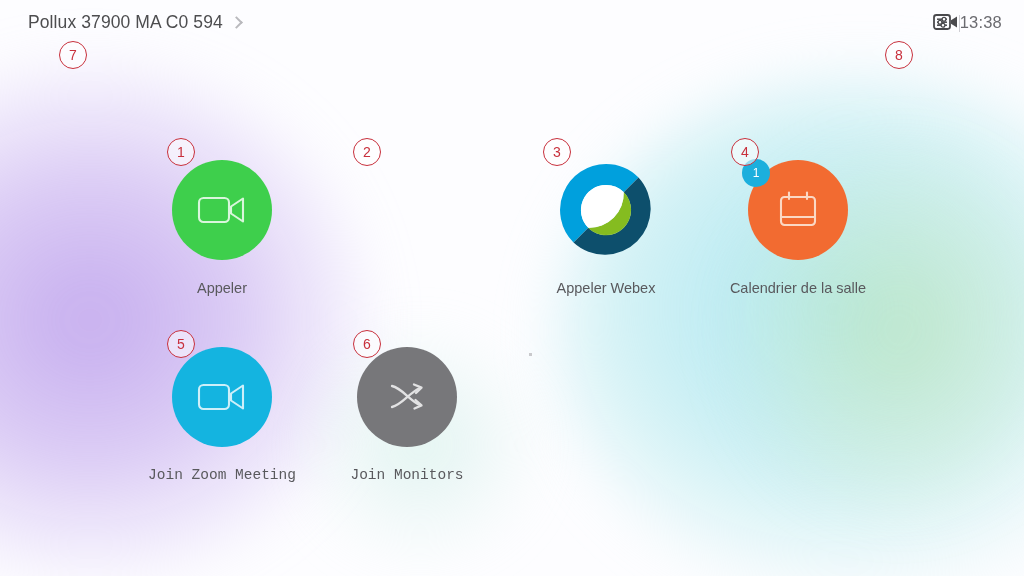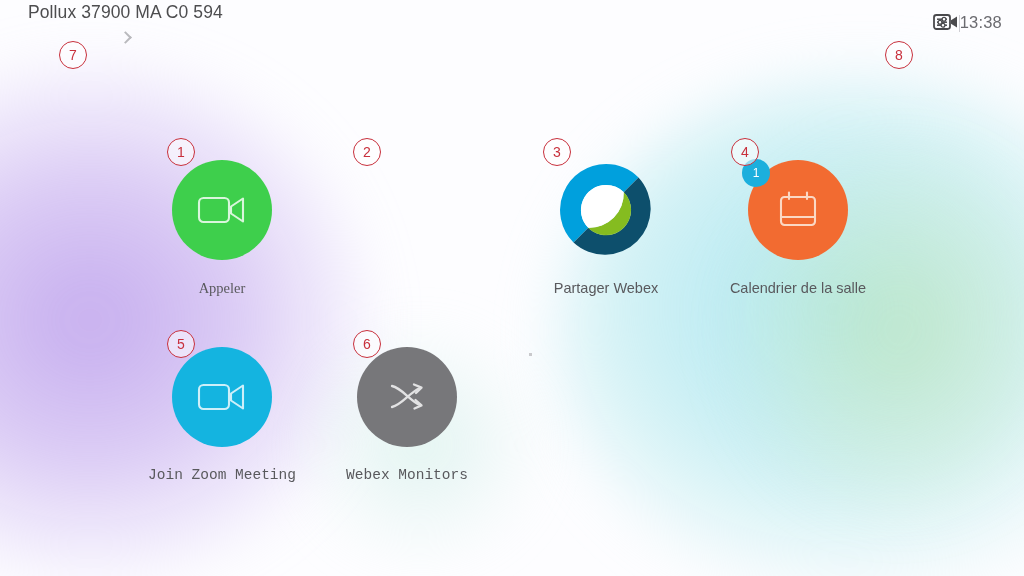--- a/index.html
+++ b/index.html
@@ -82,21 +82,20 @@
     display: flex;
     align-items: center;
     justify-content: space-between;
     padding: 0 22px 0 28px;
     z-index: 20;
   }
   .sb-left {
     display: flex;
     align-items: center;
     gap: 9px;
-    flex-direction: column;
   }
   .room-name {
     font-size: 17.5px;
     color: #4d4d4f;
     letter-spacing: 0.1px;
     white-space: nowrap;
   }
   .chev {
     display: inline-block;
     width: 9px; height: 9px;
@@ -232,21 +231,21 @@
       </span>
       <span class="sb-divider"></span>
       <span class="clock">13:38</span>
     </div>
   </div>
 
   <div class="grid">
 
     <div class="row">
 
-      <div class="cell" style="left:126px;font-family:Liberation Serif, serif;">
+      <div class="cell" style="left:126px;">
         <div class="circle" style="background:#3ecf4c;">
           <svg width="50" height="36" viewBox="0 0 50 36" fill="none">
             <rect x="2" y="6" width="30" height="24" rx="4.5" stroke="#d9f6dc" stroke-width="2.1"></rect>
             <path d="M34 14.5 L46 6.5 V29.5 L34 21.5 Z" stroke="#d9f6dc" stroke-width="2.1" stroke-linejoin="round"></path>
           </svg>
         </div>
         <div class="btn-label">Appeler</div>
       </div>
 
 
@@ -258,21 +257,21 @@
             <path d="M50 4 a46 46 0 0 1 32.5 13.5 l-14.8 14.8 A25 25 0 0 0 50 25 Z" fill="#00a0dd"></path>
 
             <path d="M82.5 17.5 a46 46 0 0 1 -65 65 l14.8 -14.8 a25 25 0 0 0 35.4 -35.4 Z" fill="#0d4f6c"></path>
 
             <path d="M75 50 a25 25 0 0 1 -43 17.7 A25 25 0 0 0 67.7 32 A24.9 24.9 0 0 1 75 50 Z" fill="#85bc20"></path>
             <path d="M32 67.7 A25 25 0 0 0 67.7 32 a34 34 0 0 1 -35.7 35.7 Z" fill="#85bc20"></path>
 
             <path d="M50 25 a25 25 0 0 0 -17.7 42.7 A34.5 34.5 0 0 0 67.7 32 A24.9 24.9 0 0 0 50 25 Z" fill="#ffffff"></path>
           </svg>
         </div>
-        <div class="btn-label">Partager Webex</div>
+        <div class="btn-label">Appeler Webex</div>
       </div>
 
       <div class="cell" style="left:702px;">
         <div class="circle" style="background:#f26b31;">
           <svg width="44" height="44" viewBox="0 0 44 44" fill="none">
             <rect x="5" y="9" width="34" height="28" rx="3.5" stroke="#fbd8c4" stroke-width="2.1"></rect>
             <line x1="5" y1="29" x2="39" y2="29" stroke="#fbd8c4" stroke-width="2.1"></line>
             <line x1="13" y1="4.5" x2="13" y2="11" stroke="#fbd8c4" stroke-width="2.1" stroke-linecap="round"></line>
             <line x1="31" y1="4.5" x2="31" y2="11" stroke="#fbd8c4" stroke-width="2.1" stroke-linecap="round"></line>
           </svg>
@@ -296,21 +295,21 @@
 
       <div class="cell" style="left:311px;">
         <div class="circle" style="background:#77777a;">
           <svg width="46" height="44" viewBox="0 0 46 44" fill="none">
             <path d="M8 11 C18 13 26 26 36 30" stroke="#e2e2e3" stroke-width="2.3" stroke-linecap="round"></path>
             <path d="M8 32 C18 30 26 17 36 13" stroke="#e2e2e3" stroke-width="2.3" stroke-linecap="round"></path>
             <path d="M30 9.5 L37.5 12.6 L32 18" stroke="#e2e2e3" stroke-width="2.3" stroke-linecap="round" stroke-linejoin="round" fill="none"></path>
             <path d="M31.5 25 L37.5 30.4 L30.5 33.5" stroke="#e2e2e3" stroke-width="2.3" stroke-linecap="round" stroke-linejoin="round" fill="none"></path>
           </svg>
         </div>
-        <div class="btn-label">Webex Monitors</div>
+        <div class="btn-label">Join Monitors</div>
       </div>
     </div>
   </div>
 
   <div class="marker" style="left:167px;  top:138px;">1</div>
   <div class="marker" style="left:353px;  top:138px;">2</div>
   <div class="marker" style="left:543px;  top:138px;">3</div>
   <div class="marker" style="left:731px;  top:138px;">4</div>
   <div class="marker" style="left:167px;  top:330px;">5</div>
   <div class="marker" style="left:353px;  top:330px;">6</div>

